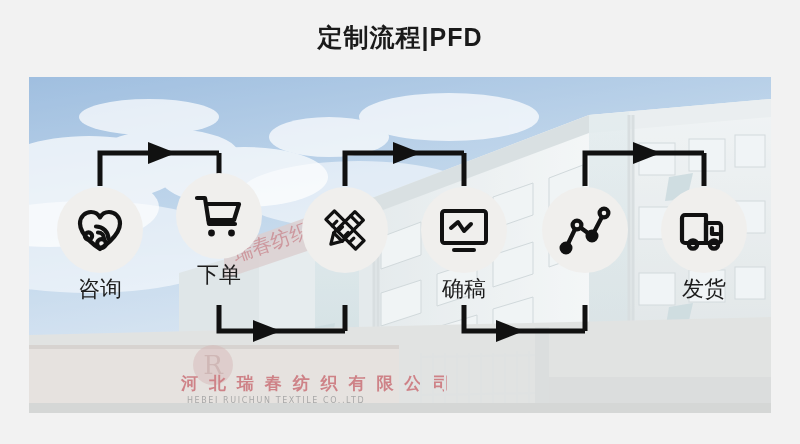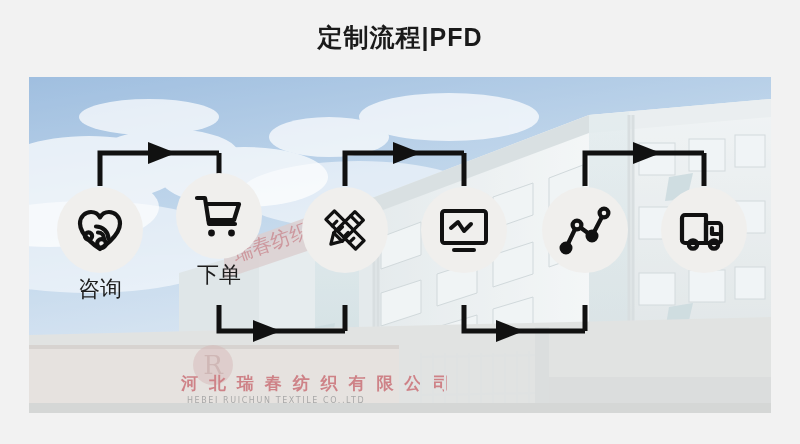--- a/index.html
+++ b/index.html
@@ -332,20 +332,21 @@
 <div class="step" style="left:421px; top:187px;">
   <div class="step-circle">
     <span>
       <svg width="52" height="52" viewBox="0 0 52 52" fill="none" stroke="#111111" stroke-width="4" stroke-linecap="round" stroke-linejoin="round">
         <rect x="4" y="7" width="44" height="32" rx="2.5"></rect>
         <path d="M13,24 L20,18 L26,27 L33,20"></path>
         <path d="M16,46 L36,46"></path>
       </svg>
     </span>
   </div>
+  <div class="step-label">确稿</div>
 </div>
 
 <div class="step" style="left:542px; top:187px;">
   <div class="step-circle">
     <span>
       <svg width="52" height="52" viewBox="0 0 52 52" fill="none" stroke="#111111" stroke-width="4.2" stroke-linecap="round" stroke-linejoin="round">
         <path d="M7,44 L18,21 L33,32 L45,9"></path>
         <circle cx="7" cy="44" r="4.4" fill="#111111" stroke="#111111"></circle>
         <circle cx="18" cy="21" r="4.4" fill="#f0efed" stroke="#111111"></circle>
         <circle cx="33" cy="32" r="4.4" fill="#111111" stroke="#111111"></circle>
@@ -360,13 +361,14 @@
     <span>
       <svg width="52" height="52" viewBox="0 0 52 52" fill="none" stroke="#111111" stroke-width="4.2" stroke-linecap="round" stroke-linejoin="round">
         <path d="M4,14 a3,3 0 0 1 3,-3 L28,11 L28,39 L7,39 a3,3 0 0 1 -3,-3 Z"></path>
         <path d="M28,19 L40,19 a3,3 0 0 1 3,3 L43,36 a3,3 0 0 1 -3,3 L28,39 Z"></path>
         <circle cx="15" cy="40.5" r="4.2"></circle>
         <circle cx="36" cy="40.5" r="4.2"></circle>
         <path d="M34,24 L34,30 L40,30"></path>
       </svg>
     </span>
   </div>
+  <div class="step-label">发货</div>
 </div>
 
 </body></html>

